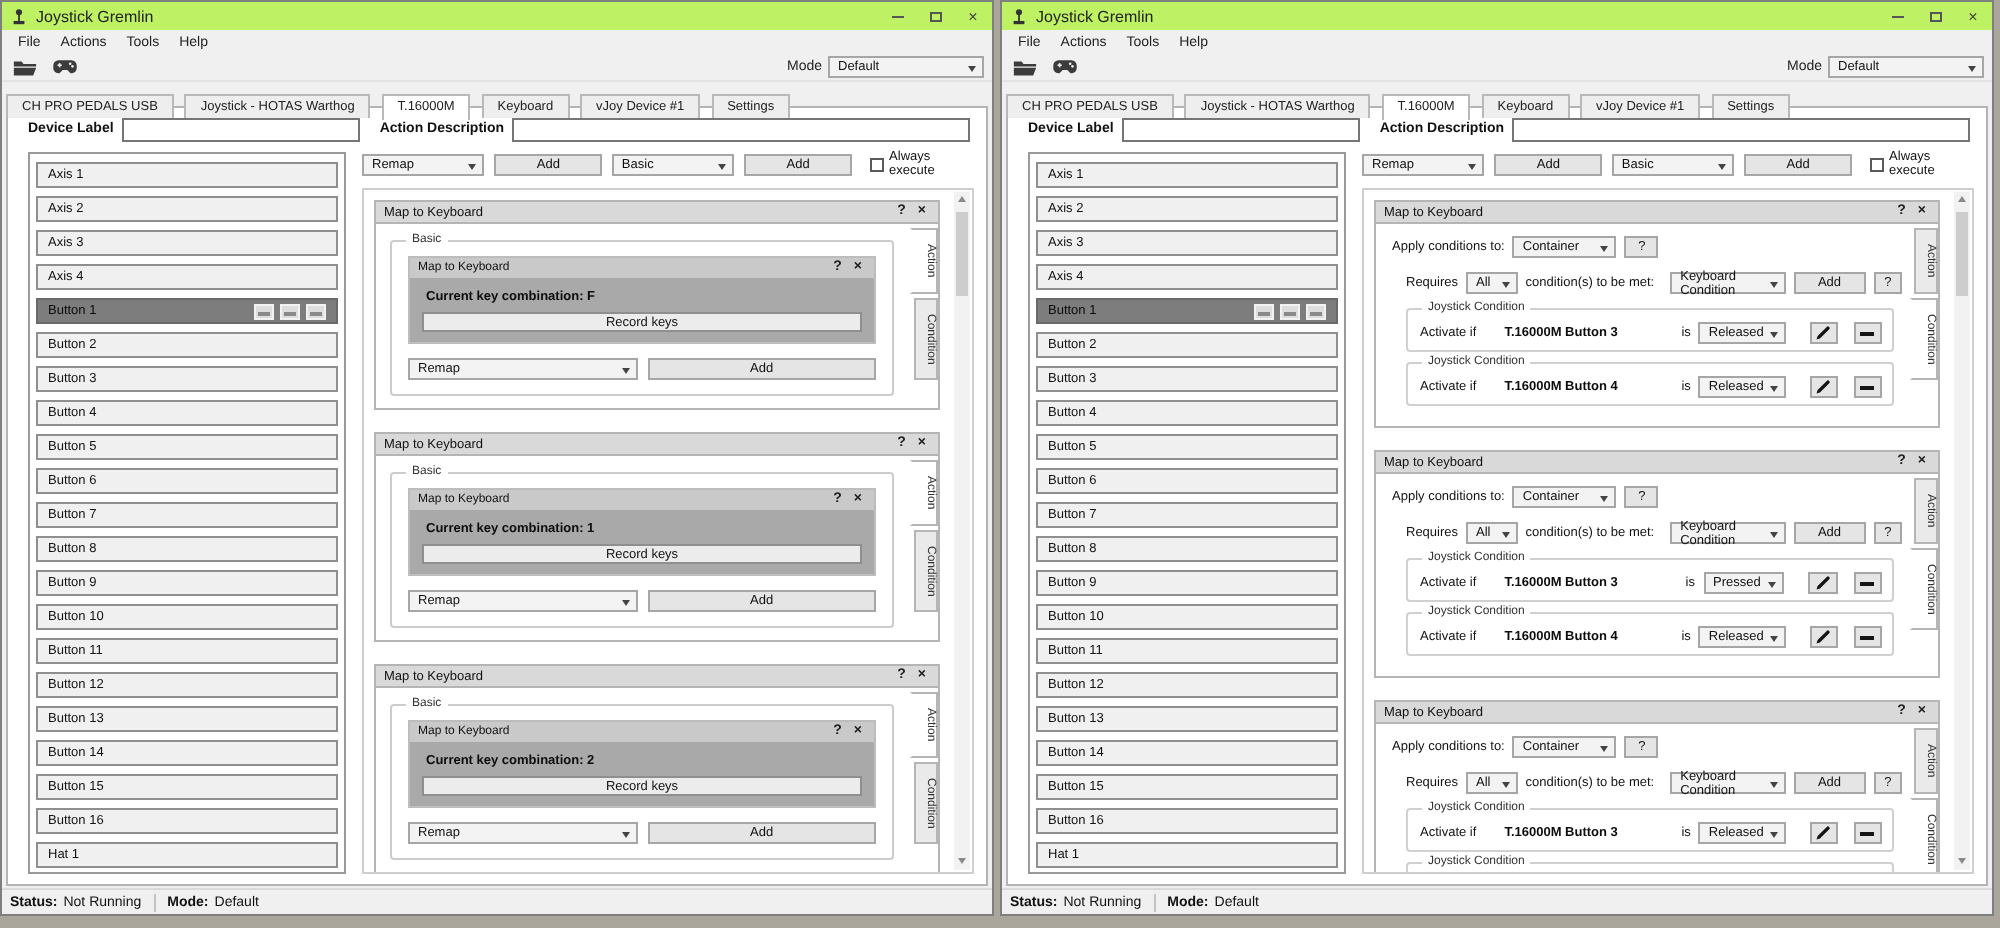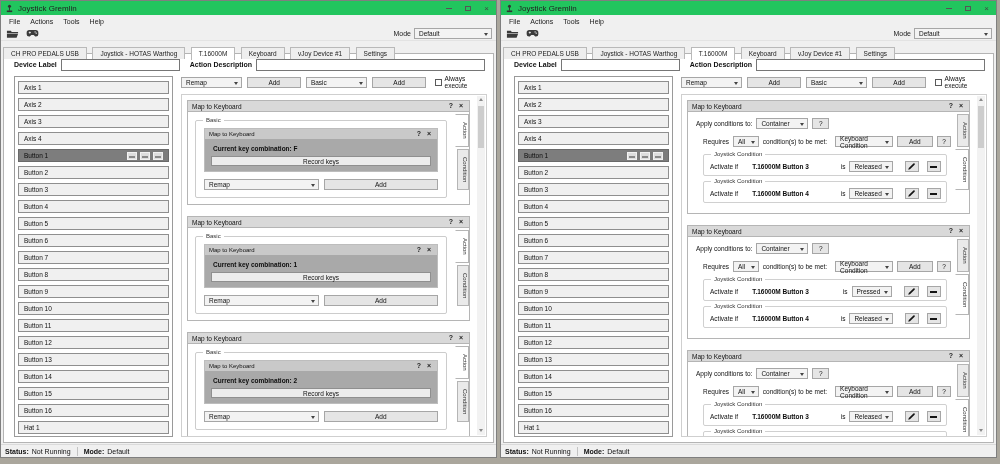--- a/index.html
+++ b/index.html
@@ -4,21 +4,21 @@
 <style>
   * { margin:0; padding:0; box-sizing:border-box; }
   html,body { width:1000px; height:464px; overflow:hidden;
     font-family:"Liberation Sans", sans-serif; background:#aaa69c; }
   #windows-root { position:relative; width:1000px; height:464px; }
 
   .window { position:absolute; top:0; width:497px; height:458px;
     background:#f0f0f0; border:1px solid #7f7f7f; }
 
   
-  .titlebar { height:14px; background:#22c55e; display:flex; align-items:center; padding-left:4px; }
+  .titlebar { height:14px; background:#bef264; display:flex; align-items:center; padding-left:4px; }
   .titlebar .app-icon { width:9px; height:9px; margin-right:4px; flex:0 0 auto; }
   .titlebar .title { font-size:8px; color:#222; flex:1 1 auto; white-space:nowrap; }
   .win-ctl { width:19px; height:14px; display:flex; align-items:center; justify-content:center;
     font-size:8px; color:#444; }
   .win-ctl .bar { width:6px; height:1px; background:#555; }
   .win-ctl .box { width:6px; height:5px; border:1px solid #555; }
 
   
   .menubar { height:12px; display:flex; align-items:center; padding-left:3px; background:#f0f0f0; }
   .menu-item { font-size:7px; color:#222; padding:1px 5px; }

